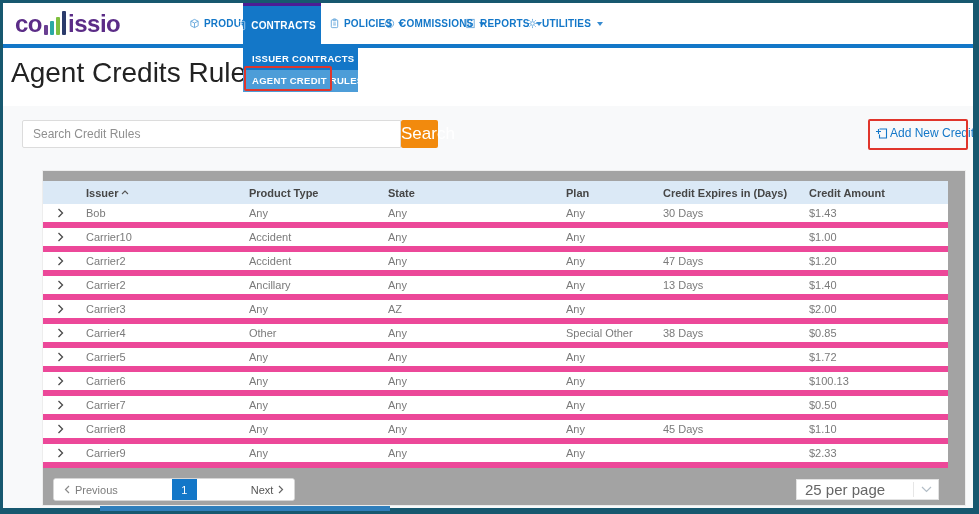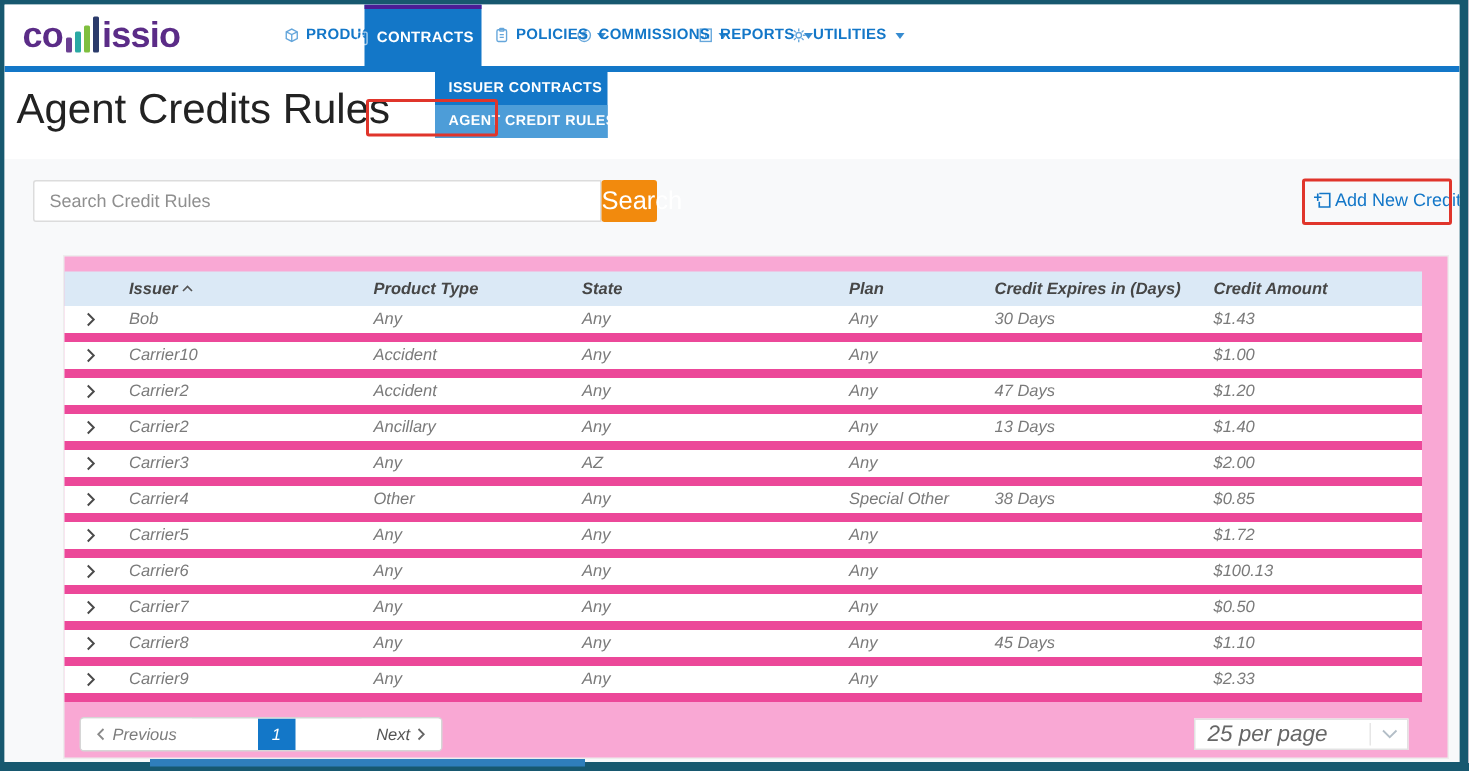--- a/index.html
+++ b/index.html
@@ -30,21 +30,21 @@
   .nav-contracts   { left:240px; width:78px; justify-content:center; background:#1377C8; color:#fff;
                      border-top:3px solid #4c1d95; }
   .nav-policies    { left:326px; }
   .nav-commissions { left:381px;text-align:right; }
   .nav-reports     { left:462px; }
   .nav-utilities   { left:524px; }
 
   .blue-line { position:absolute; left:0; top:41px; width:970px; height:4px; background:#1377C8; }
 
   
-  .dropdown { position:absolute; left:240px; top:45px; width:115px; background:#1377C8; z-index:40;margin-left:47px; }
+  .dropdown { position:absolute; left:240px; top:45px; width:115px; background:#1377C8; z-index:40; }
   .dropdown-item { height:22px; line-height:22px; padding-left:9px; color:#fff; font-size:9.5px;
                    font-weight:700; letter-spacing:.3px; cursor:pointer; white-space:nowrap; }
   .dropdown-item.active { background:#4D9DD8; }
 
   
   .title-strip { position:absolute; left:0; top:45px; width:970px; height:58px; background:#fff; }
   .body-bg { position:absolute; left:0; top:103px; width:970px; height:402px; background:#F8F9FA; }
   .page-title { position:absolute; left:8px; top:54px; font-size:28px; font-weight:400; color:#222; z-index:5; }
 
   .search-input { position:absolute; left:19px; top:117px; width:379px; height:28px; border:1px solid #DCDCDC;
@@ -52,22 +52,22 @@
                   font-family:"Liberation Sans", sans-serif; outline:none; z-index:5; }
   .search-input::placeholder { color:#8F8F8F; }
   .search-btn { position:absolute; left:398px; top:117px; width:37px; height:28px; background:#F28A0D; border:none;
                 border-radius:2px; color:#fff; font-size:17px; font-family:"Liberation Sans", sans-serif;
                 cursor:pointer; z-index:6; }
 
   .add-link { position:absolute; left:872px; top:123px; display:flex; align-items:center; gap:2px;
               color:#1377C8; font-size:12px; cursor:pointer; z-index:6; white-space:nowrap; }
 
   
-  .card { position:absolute; left:39px; top:167px; width:924px; height:336px; background:#f9a8d4;
-          border:1px solid #EDEDED; z-index:4;font-style:italic; }
+  .card { position:absolute; left:39px; top:167px; width:924px; height:336px; background:#a3a3a3;
+          border:1px solid #EDEDED; z-index:4; }
   .thead { position:absolute; left:0; top:10px; width:905px; height:23px; background:#DBE9F6;
            display:flex; align-items:center; font-size:11px; font-weight:700; color:#464646; }
   .tbody { position:absolute; left:0; top:33px; width:905px; }
   .trow { display:flex; align-items:center; height:24px; border-bottom:6px solid #ec4899;
           font-size:11px; color:#7A7A7A; background:#fff; cursor:default; }
   .col-exp { width:43px; padding-left:14px; display:flex; align-items:center; }
   .col-1 { width:163px; } .col-2 { width:139px; } .col-3 { width:178px; }
   .col-4 { width:97px; }  .col-5 { width:146px; } .col-6 { width:139px; }
   .sort-wrap { display:inline-flex; align-items:center; gap:3px; }
 

